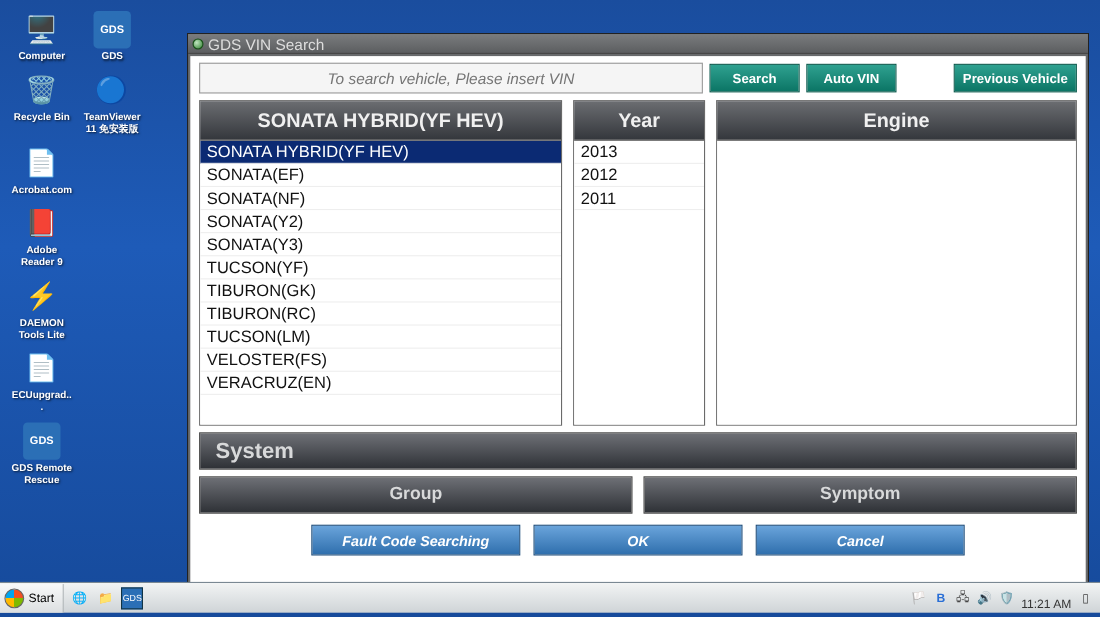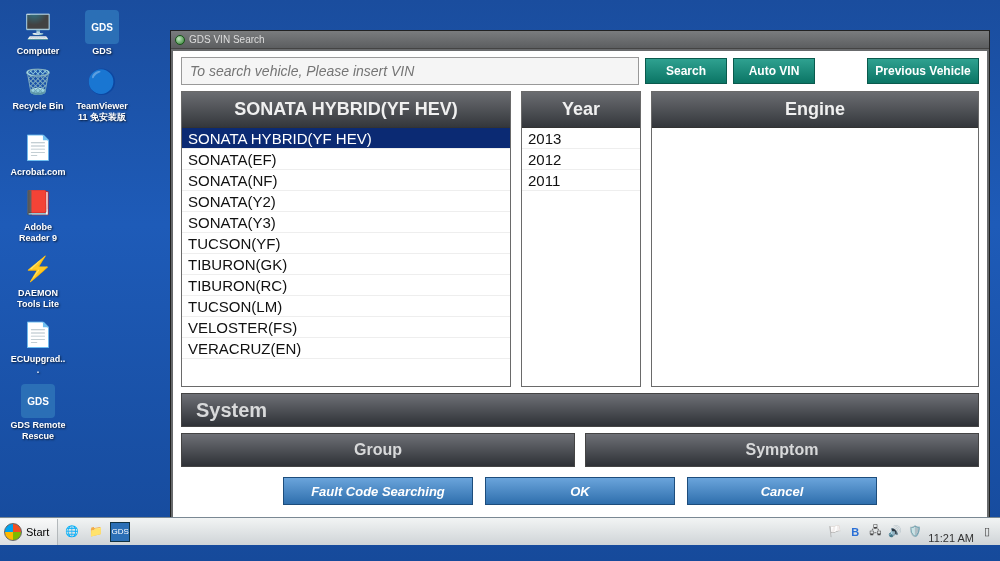--- a/index.html
+++ b/index.html
@@ -7,47 +7,47 @@
   body { background: linear-gradient(to bottom, #1a4d9e 0%, #1e5bb8 40%, #164a9b 100%); position: relative; }
 
   .desktop { position: absolute; inset: 0 0 28px 0; }
 
   .icon-grid { position: absolute; top: 8px; left: 8px; display: grid; grid-template-columns: 60px 60px; gap: 4px 4px; }
   .desktop-icon { display: flex; flex-direction: column; align-items: center; width: 60px; text-align: center; cursor: pointer; padding: 2px; }
   .desktop-icon .glyph { width: 34px; height: 34px; display: flex; align-items: center; justify-content: center; border-radius: 4px; }
   .desktop-icon .label { color: #fff; font-size: 9px; line-height: 11px; text-shadow: 1px 1px 2px rgba(0,0,0,.7); margin-top: 2px; word-break: break-word; font-weight: bold; }
 
   .modal { position: absolute; top: 30px; left: 170px; width: 820px; height: 506px; background: #686a6c; border: 1px solid #222; display: flex; flex-direction: column; }
-  .modal-title { height: 18px; background: linear-gradient(#7a7c7e,#5c5e60); color: #ddd; font-size: 10px; display: flex; align-items: center; gap: 4px; padding: 0 4px; border-bottom: 1px solid #444; }
+  .modal-title { height: 18px; background: linear-gradient(#7a7c7e,#5c5e60); color: #ddd; font-size: 14px; display: flex; align-items: center; gap: 4px; padding: 0 4px; border-bottom: 1px solid #444; }
   .modal-title .dot { width: 10px; height: 10px; border-radius: 50%; background: radial-gradient(circle at 35% 35%, #bfe6bf, #2e7f2e); border:1px solid #175217; }
   .modal-body { flex: 1; background: #fff; margin: 2px; padding: 6px 8px 8px; display: flex; flex-direction: column; gap: 6px; }
 
   .top-row { display: flex; gap: 6px; align-items: center; }
-  .vin-input { flex: 1; height: 28px; border: 1px solid #999; background: #f5f5f5; color: #8a8a8a; font-style: italic; font-size: 14px; padding: 0 8px; }
+  .vin-input { flex: 1; height: 28px; border: 1px solid #999; background: #f5f5f5; color: #8a8a8a; font-style: italic; font-size: 14px; padding: 0 8px; text-align: center; }
   .btn-green { height: 26px; background: linear-gradient(#2fa190,#0b7565); color: #fff; border: 1px solid #0a5a4d; font-size: 12px; font-weight: bold; padding: 0 6px; cursor: pointer; text-align:center; display:flex; align-items:center; justify-content:center; }
 
   .columns { display: flex; gap: 10px; height: 296px; }
   .col { display: flex; flex-direction: column; border: 1px solid #6a6a6a; }
   .col-header { height: 36px; background: linear-gradient(#6b6d71,#34373c); color: #f0f0f0; font-size: 18px; font-weight: bold; display: flex; align-items: center; justify-content: center; border-bottom: 1px solid #333; }
   .col-body { flex: 1; background: #fff; overflow-y: auto; position: relative; }
   .list-item { height: 21px; font-size: 15px; color: #111; padding: 0 6px; display: flex; align-items: center; cursor: pointer; border-bottom: 1px solid #eee; }
   .list-item.selected { background: #0b2a73; color: #fff; }
   .col-body::-webkit-scrollbar { width: 16px; }
   .col-body::-webkit-scrollbar-track { background: #e8e8e8; border-left:1px solid #bbb; }
   .col-body::-webkit-scrollbar-thumb { background: linear-gradient(#d8d8d8,#b8b8b8); border:1px solid #888; }
 
   .panel-bar { height: 34px; background: linear-gradient(#6e7076,#2e3136); color: #d8d9da; font-size: 20px; font-weight: bold; display: flex; align-items: center; padding: 0 14px; border: 1px solid #444; }
 
   .gs-row { display: flex; gap: 10px; }
   .btn-tile { flex: 1; height: 34px; background: linear-gradient(#6e7076,#2e3136); color: #d8d9da; font-size: 16px; font-weight: bold; display: flex; align-items: center; justify-content: center; border: 1px solid #444; cursor: pointer; }
 
   .bottom-row { display: flex; gap: 12px; justify-content: center; padding: 4px 40px 0; font-style: italic; }
   .btn-blue { height: 28px; width: 190px; background: linear-gradient(#6aa4db,#2f6fad); color: #fff; border: 1px solid #1d4d7c; font-size: 13px; font-weight: bold; cursor: pointer; display:flex; align-items:center; justify-content:center; }
 
-  .taskbar { position: absolute; left: 0; right: 0; bottom: 16px; height: 28px; background: linear-gradient(#f2f4f4,#cfd4d7); border-top: 1px solid #7a8893; display: flex; align-items: center; font-size: 11px; text-align: right; }
+  .taskbar { position: absolute; left: 0; right: 0; bottom: 4px; height: 28px; background: linear-gradient(#f2f4f4,#cfd4d7); border-top: 1px solid #7a8893; display: flex; align-items: center; font-size: 11px; text-align: right; }
   .start-btn { height: 26px; display: flex; align-items: center; gap: 4px; padding: 0 8px 0 4px; cursor: pointer; background: linear-gradient(#f8f9f9,#dcdfe1); border-right:1px solid #b3b8bb; }
   .win-orb { width: 18px; height: 18px; border-radius: 50%; background: conic-gradient(#f25022 0 90deg,#7fba00 90deg 180deg,#ffb900 180deg 270deg,#00a4ef 270deg 360deg); border:1px solid #666; }
   .ql { width: 20px; height: 20px; margin-left: 4px; display:flex; align-items:center; justify-content:center; cursor:pointer; }
   .tray { margin-left: auto; display: flex; align-items: center; gap: 6px; padding: 0 6px; color: #444; }
   .tray-icon { width: 14px; height: 14px; display:flex; align-items:center; justify-content:center; font-size:11px; cursor:pointer; }
   .clock { font-size: 11px; color: #333; margin-top: 12px; }
 </style>
 </head>
 <body>
 

